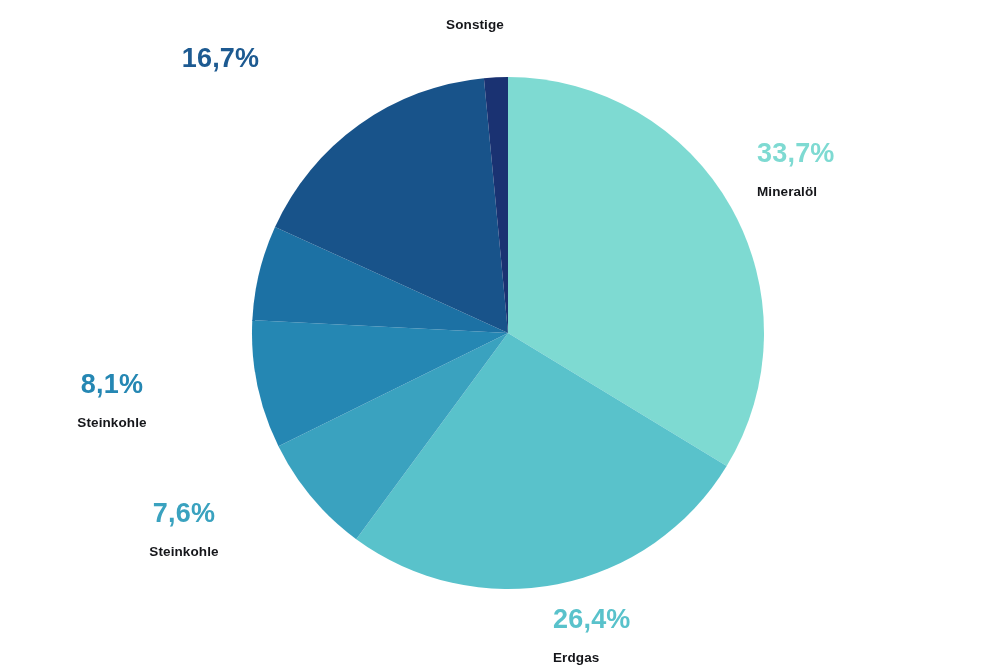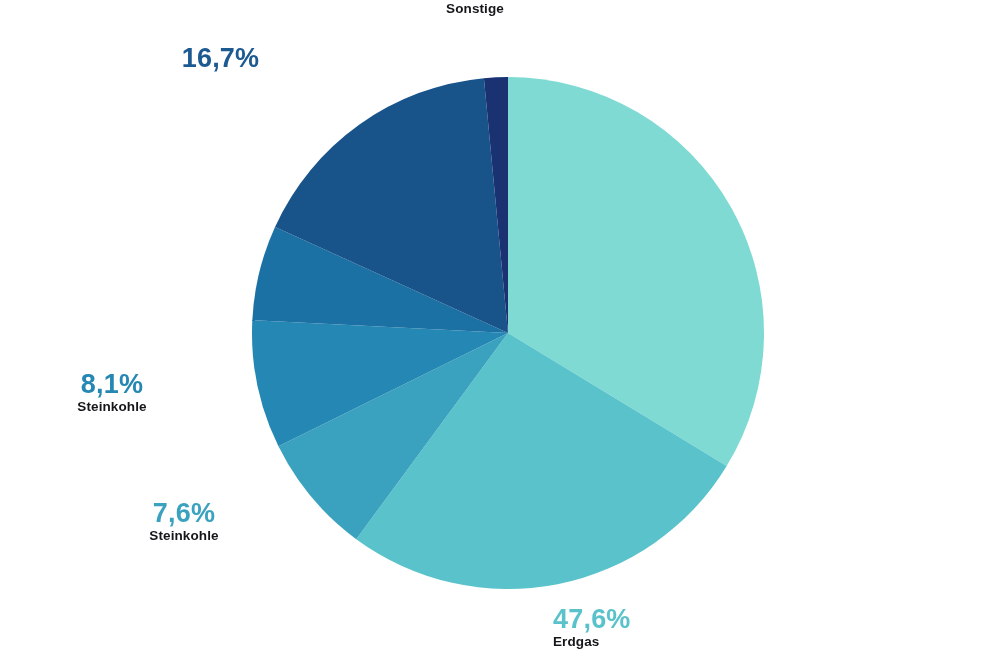--- a/index.html
+++ b/index.html
@@ -42,21 +42,21 @@
     letter-spacing: 0.2px;
     line-height: 1.08;
   }
   .callout .cat {
     display: block;
     font-size: 13.5px;
     font-weight: 700;
     color: #15161a;
     letter-spacing: 0.1px;
     line-height: 1.25;
-    margin-top: 0;
+    margin-top: 16px;
   }
 
   .align-right  { text-align: center; }
   .align-left   { text-align: left; }
   .align-center { text-align: center; }
 </style>
 </head>
 <body style="background: rgb(255, 255, 255);">
 
 <div id="chart-root">
@@ -66,23 +66,27 @@
         <path d="M 508 333 L 508.000 77.000 A 256 256 0 0 1 726.695 466.073 Z" fill="#7edad2"></path>
         <path d="M 508 333 L 726.695 466.073 A 256 256 0 0 1 356.229 539.159 Z" fill="#59c2cb"></path>
         <path d="M 508 333 L 356.229 539.159 A 256 256 0 0 1 278.460 446.346 Z" fill="#3aa2bf"></path>
         <path d="M 508 333 L 278.460 446.346 A 256 256 0 0 1 252.323 320.137 Z" fill="#2587b3"></path>
         <path d="M 508 333 L 252.323 320.137 A 256 256 0 0 1 275.013 226.920 Z" fill="#1c71a4"></path>
         <path d="M 508 333 L 275.013 226.920 A 256 256 0 0 1 483.908 78.136 Z" fill="#18538a"></path>
         <path d="M 508 333 L 483.908 78.136 A 256 256 0 0 1 508.000 77.000 Z" fill="#1a3272"></path>
       </g>
   </svg>
 
+  <div class="callout align-left" style="left:757px; top:139px;">
+    <span class="pct" style="color: rgb(126, 218, 210);">33,7%</span>
+    <span class="cat">Mineralöl</span>
+  </div>
 
   <div class="callout align-left" style="left:553px; top:605px;">
-    <span class="pct" style="color: rgb(89, 194, 203);">47,6%</span>
+    <span class="pct" style="color: rgb(89, 194, 203);">26,4%</span>
     <span class="cat">Erdgas</span>
   </div>
 
   <div class="callout align-right" style="left:75px; top:499px; width:218px;">
     <span class="pct" style="color: rgb(58, 162, 191);">7,6%</span>
     <span class="cat">Steinkohle</span>
   </div>
 
   <div class="callout align-right" style="left:4px; top:370px; width:216px;">
     <span class="pct" style="color: rgb(37, 135, 179);">8,1%</span>

